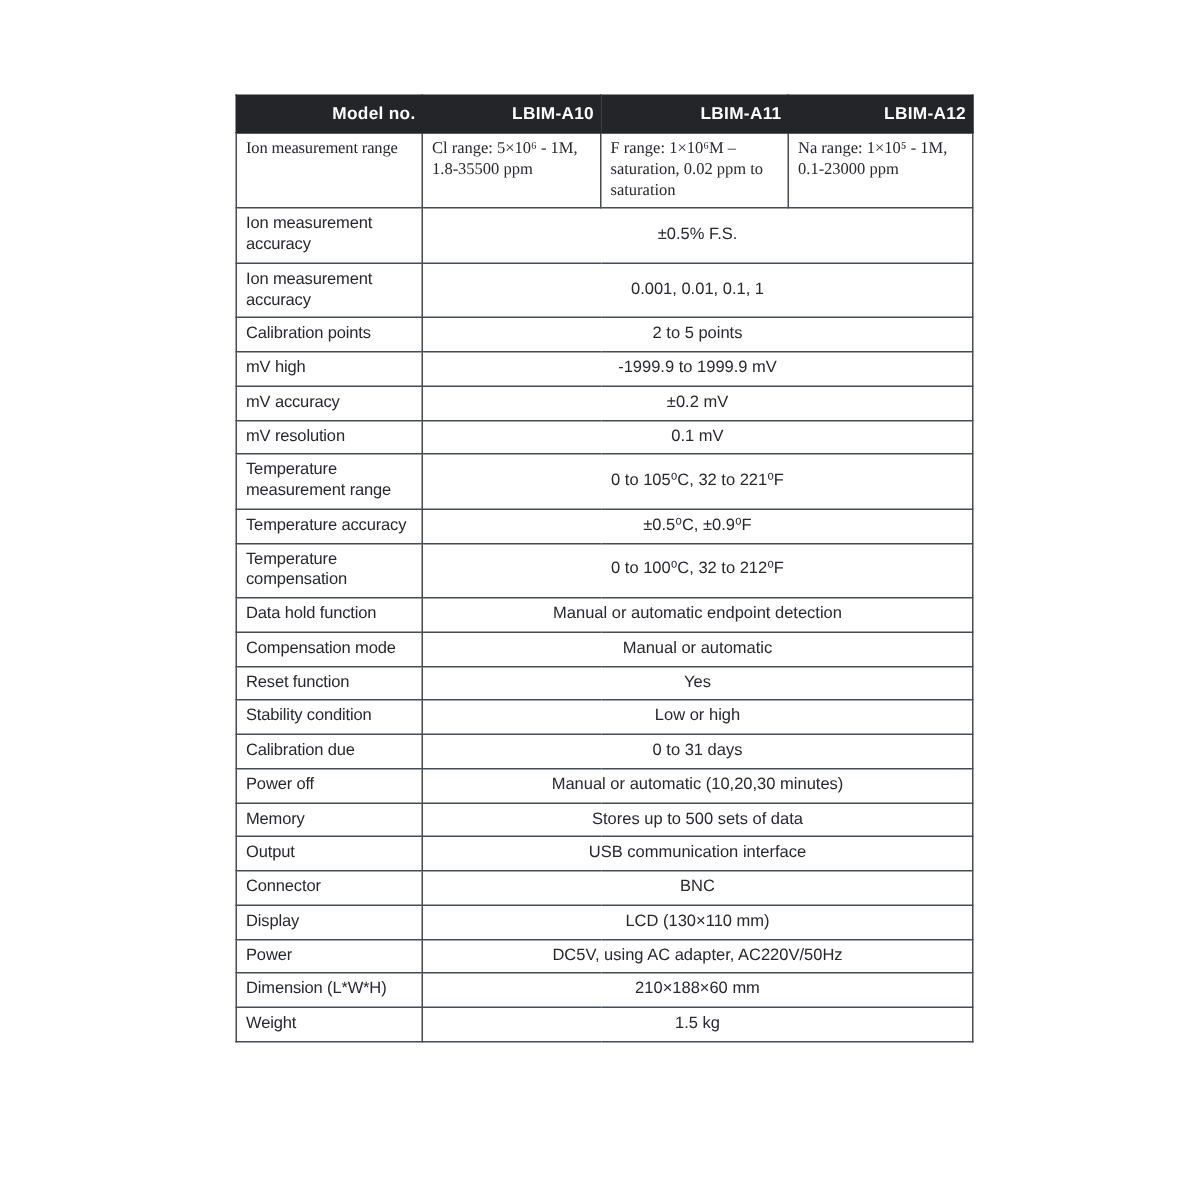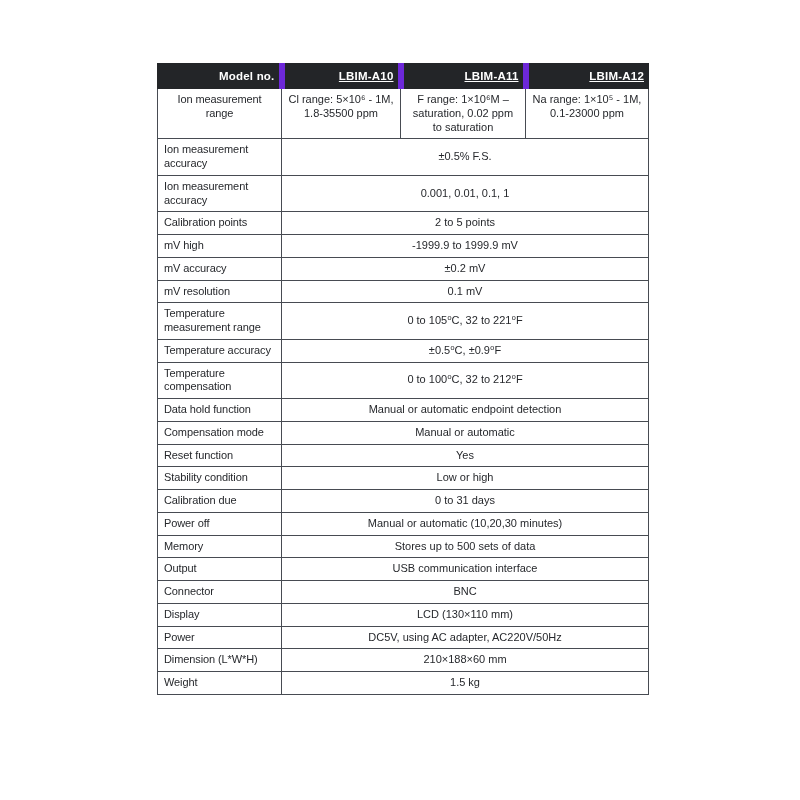--- a/index.html
+++ b/index.html
@@ -27,43 +27,43 @@
     background: var(--header-bg, #232528);
     color: var(--header-text, #ffffff);
     font-size: 11.5px;
     font-weight: bold;
     text-align: right;
     padding: 6px 4px;
     border: 1px solid var(--header-bg, #232528);
     letter-spacing: 0.2px;
   }
   table.spec-table th + th {
-    border-left: 6px solid #6d28d9;
-    text-decoration: underline;
+    border-left: 1px solid #6d28d9;
   }
   table.spec-table td {
     border: 1px solid var(--border-color, #474b52);
     font-size: 11px;
     line-height: 1.25;
     color: var(--body-text, #26282c);
     padding: 4px 6px;
     vertical-align: middle;
     word-wrap: break-word;
   }
   td.label-cell {
     text-align: left;
     padding: 4px 2px 4px 5px;
     letter-spacing: -0.1px;
   }
   td.value-cell {
     text-align: center;
   }
   tr.split-row td {
     vertical-align: top;
-    text-align: center;
+    text-align: left;
+    font-family: Liberation Serif, serif;
   }
 </style>
 </head>
 <body>
 
 <div class="page">
   <table class="spec-table">
     <colgroup>
       <col style="width:124px">
       <col style="width:119px">

